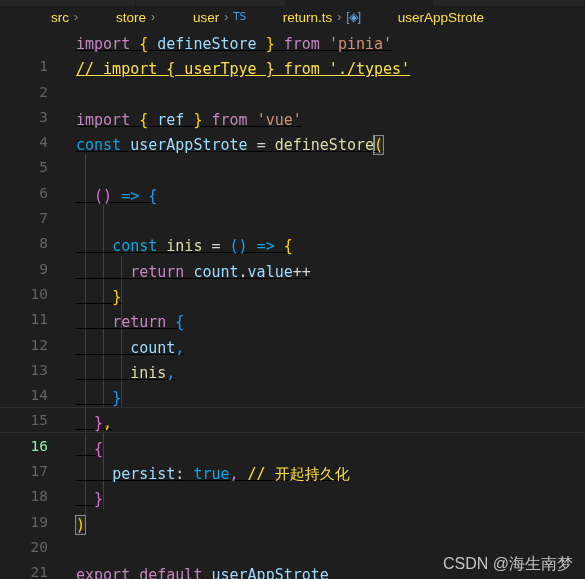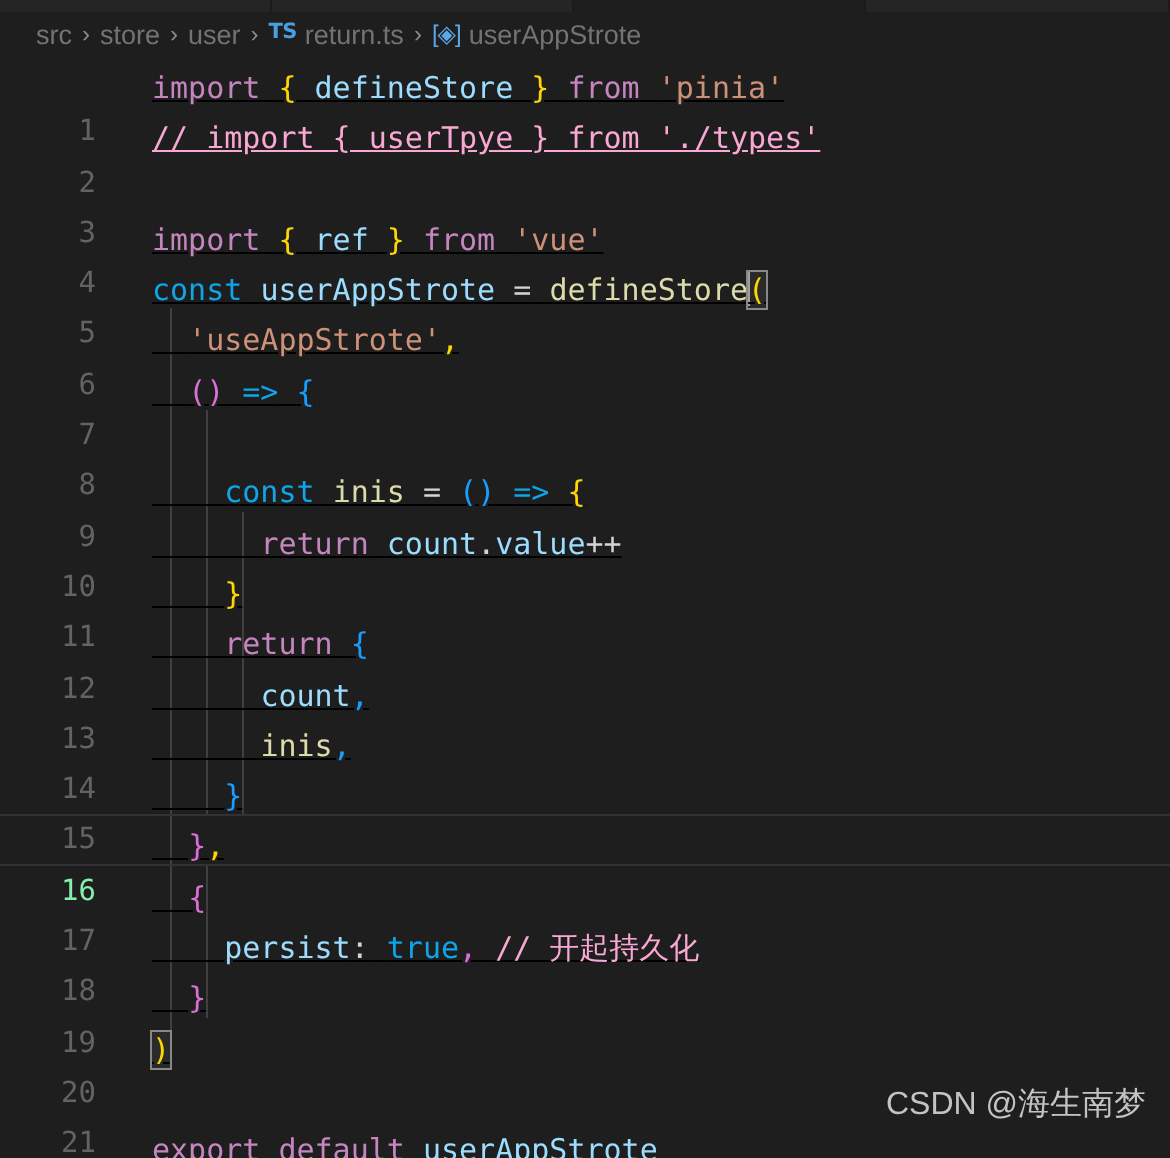--- a/index.html
+++ b/index.html
@@ -38,31 +38,32 @@
     display: flex;
     align-items: center;
     padding-left: 18px;
     font-family: "Liberation Sans", sans-serif;
     font-size: 13.5px;
     color: #a9a9a9;
     white-space: nowrap;
     user-select: none;
   }
   .crumb {
-    color: #737373;
+    color: #fde047;
+    margin-left: 33px;
   }
   .crumb-sep {
     color: #8d8d8d;
     margin: 0 5px;
     font-size: 12px;
   }
   .ts-badge {
     color: #4a9fe0;
     font-family: "DejaVu Sans", sans-serif;
-    font-weight: bold;
+    font-weight: normal;
     font-size: 10.5px;
     letter-spacing: -0.3px;
     margin-right: 4px;
     position: relative;
     top: -1px;
   }
   .sym-icon {
     color: #5aa7e8;
     font-size: 12px;
     margin-right: 4px;
@@ -118,21 +119,21 @@
     bottom: 0;
   }
 
   
   .kw      { color: #C586C0; }  
   .kw2     { color: #0ea5e9; }  
   .id      { color: #9CDCFE; }  
   .fn      { color: #DCDCAA; }  
   .str     { color: #CE9178; }  
   .num     { color: #B5CEA8; }  
-  .cmt     { color: #f9a8d4; }  
+  .cmt     { color: #fde047; }  
   .op      { color: #D4D4D4; }  
   .b1      { color: #FFD700; }  
   .b2      { color: #DA70D6; }  
   .b3      { color: #179FFF; }  
   .plain   { color: #D4D4D4; }
 
   .bracket-match {
     outline: 1px solid #888;
     background: rgba(100,100,100,0.18);
   }
@@ -142,21 +143,21 @@
     height: 17px;
     background: #aeafad;
     vertical-align: -3px;
     margin: 0 -1px 0 0;
   }
 
   
   .watermark {
     position: absolute;
     right: 12px;
-    bottom: 16px;
+    bottom: 4px;
     color: #d2d2d2;
     font-family: "Liberation Sans", sans-serif;
     font-size: 16px;
     opacity: 0.92;
     user-select: none;
   }
 </style>
 </head>
 <body>
 
@@ -210,21 +211,20 @@
     <span class="code"><span class="kw">import</span><span class="plain"> </span><span class="b1">{</span><span class="plain"> </span><span class="id">ref</span><span class="plain"> </span><span class="b1">}</span><span class="plain"> </span><span class="kw">from</span><span class="plain"> </span><span class="str">'vue'</span></span>
   </div>
 
   <div class="line">
     <span class="ln">5</span>
     <span class="code"><span class="kw2">const</span><span class="plain"> </span><span class="id">userAppStrote</span><span class="plain"> </span><span class="op">=</span><span class="plain"> </span><span class="fn">defineStore</span><span class="caret"></span><span class="b1 bracket-match">(</span></span>
   </div>
 
   <div class="line">
     <span class="ln">6</span>
-    <span class="code"><span class="plain">  </span><span class="str">'useAppStrote'</span><span class="b1">,</span></span>
   </div>
 
   <div class="line">
     <span class="ln">7</span>
     <span class="code"><span class="plain">  </span><span class="b2">(</span><span class="b2">)</span><span class="plain"> </span><span class="kw2">=&gt;</span><span class="plain"> </span><span class="b3">{</span></span>
   </div>
 
   <div class="line">
     <span class="ln">8</span>
   </div>

